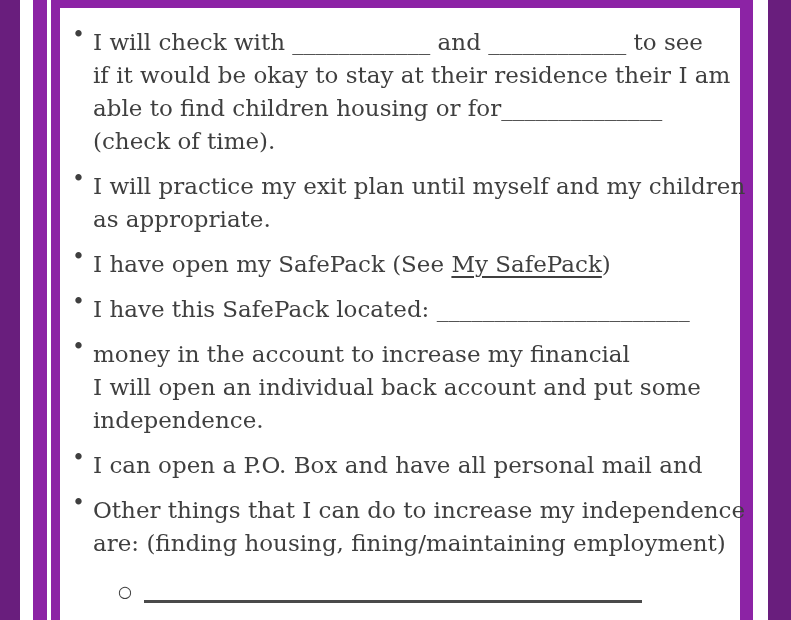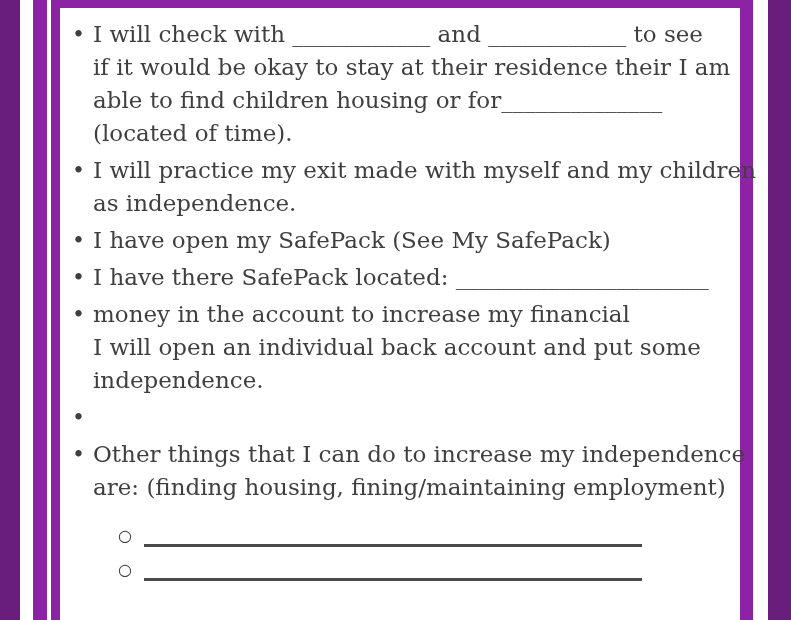--- a/index.html
+++ b/index.html
@@ -43,24 +43,25 @@
     font-size: 23px;
     line-height: 33px;
     margin-bottom: 4px;
     color: var(--text-color);
   }
   .bullet {
     flex: none;
     width: 21px;
     font-size: 22px;
   }
-  .lines { flex: 1; min-width: 0; }
+  .lines { flex: 1; min-width: 0; margin-top: 8px; }
   .line  { white-space: nowrap; }
 
   .u {
+    text-decoration: underline;
     text-decoration-thickness: 2px;
     text-underline-offset: 4px;
   }
 
   .sub-list { margin: 10px 0 0 46px; }
   .subitem {
     display: flex;
     align-items: flex-end;
     height: 33px;
     margin-bottom: 1px;
@@ -88,58 +89,59 @@
 <div class="vband band-right-outer"></div>
 
 <div class="worksheet-card">
 
   <div class="item">
     <span class="bullet">•</span>
     <div class="lines">
       <div class="line">I will check with ____________ and ____________ to see</div>
       <div class="line">if it would be okay to stay at their residence their I am</div>
       <div class="line">able to find children housing or for______________</div>
-      <div class="line">(located of time).</div>
+      <div class="line">(check of time).</div>
     </div>
   </div>
 
   <div class="item">
     <span class="bullet">•</span>
     <div class="lines">
-      <div class="line">I will practice my exit made with myself and my children</div>
-      <div class="line">as independence.</div>
+      <div class="line">I will practice my exit plan until myself and my children</div>
+      <div class="line">as appropriate.</div>
     </div>
   </div>
 
   <div class="item">
     <span class="bullet">•</span>
     <div class="lines">
       <div class="line"><span>I have open my SafePack (See </span><span class="u">My SafePack</span><span>)</span></div>
     </div>
   </div>
 
   <div class="item">
     <span class="bullet">•</span>
     <div class="lines">
-      <div class="line">I have there SafePack located: ______________________</div>
+      <div class="line">I have this SafePack located: ______________________</div>
     </div>
   </div>
 
   <div class="item">
     <span class="bullet">•</span>
     <div class="lines">
       <div class="line">money in the account to increase my financial</div>
       <div class="line">I will open an individual back account and put some</div>
       <div class="line">independence.</div>
     </div>
   </div>
 
   <div class="item">
     <span class="bullet">•</span>
     <div class="lines">
+      <div class="line">I can open a P.O. Box and have all personal mail and</div>
     </div>
   </div>
 
   <div class="item">
     <span class="bullet">•</span>
     <div class="lines">
       <div class="line">Other things that I can do to increase my independence</div>
       <div class="line">are: (finding housing, fining/maintaining employment)</div>
     </div>
   </div>

